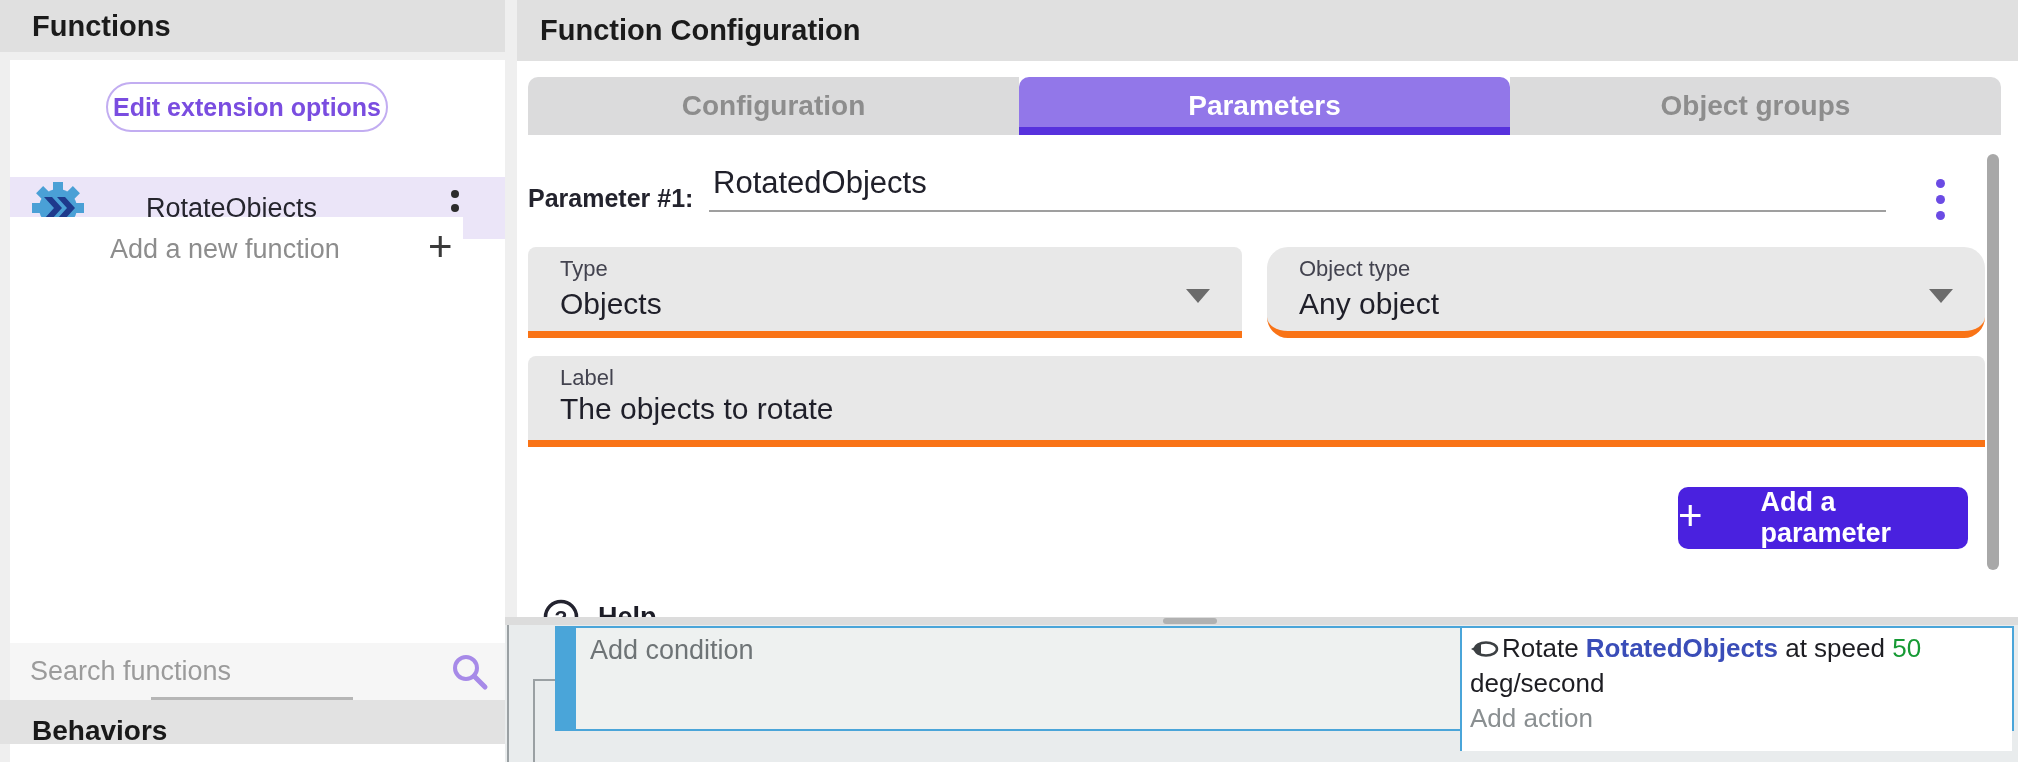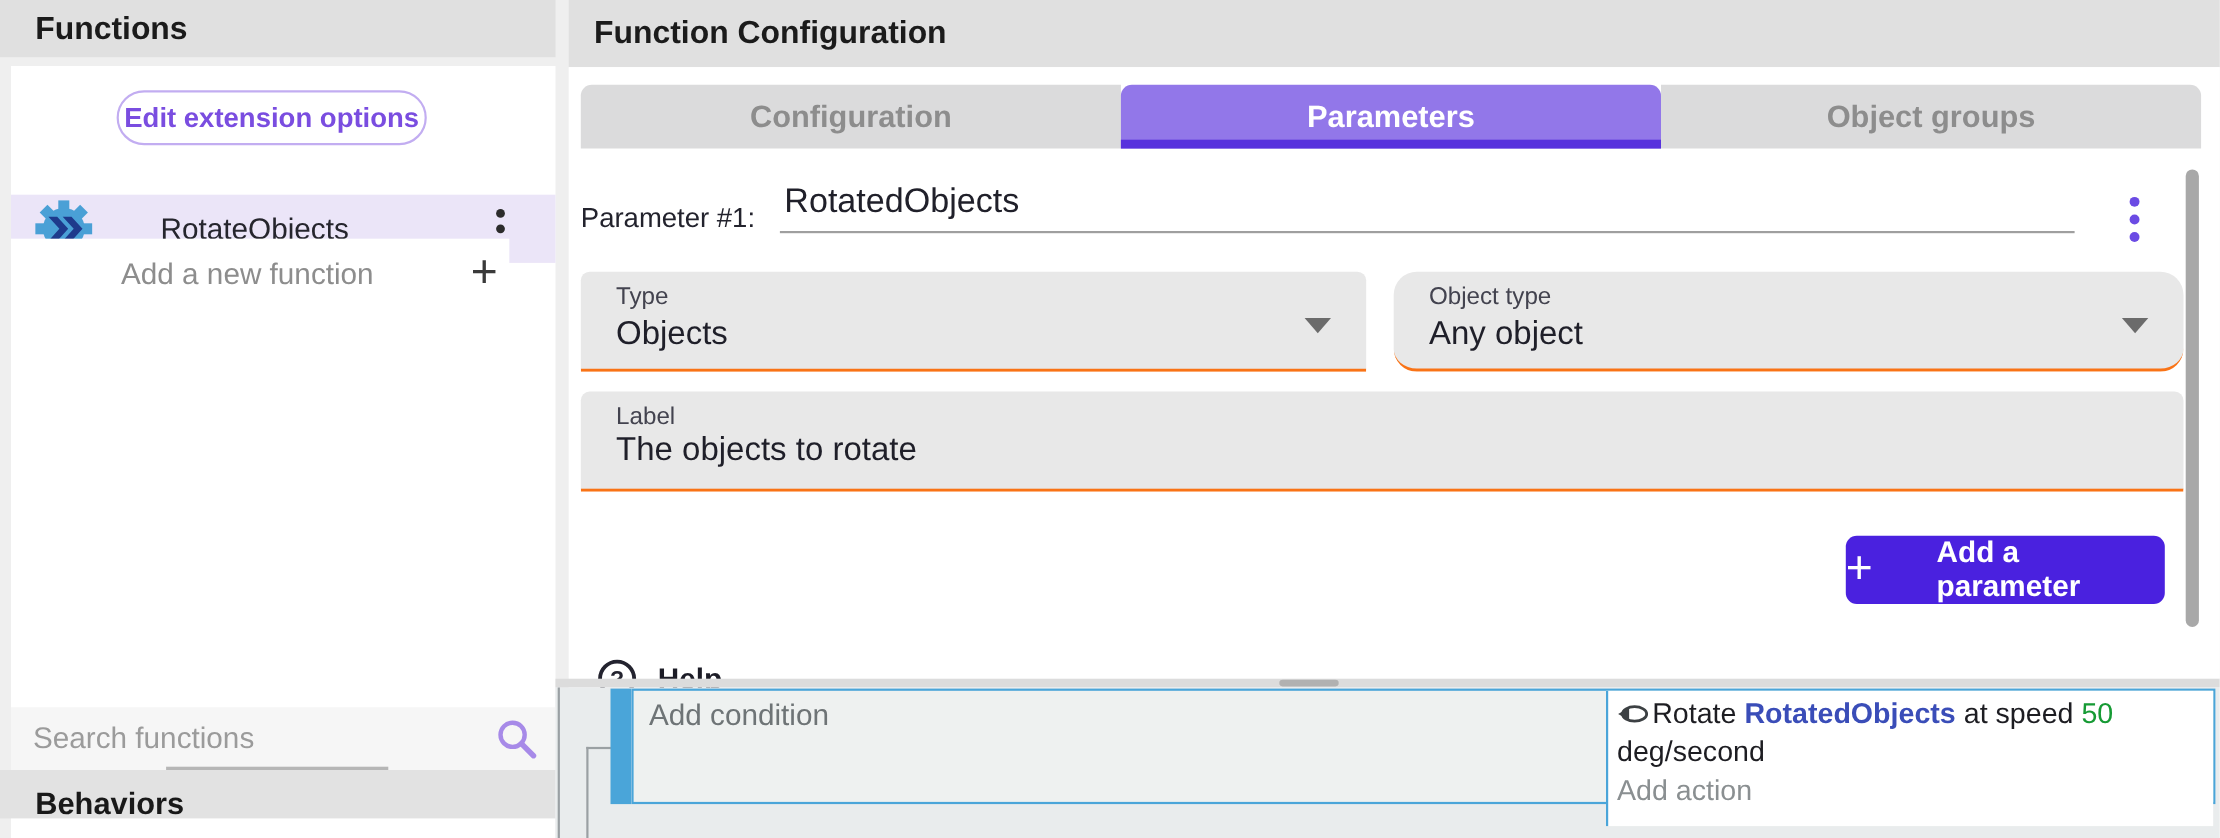--- a/index.html
+++ b/index.html
@@ -41,27 +41,27 @@
 
   #main-paper { left:517px; top:61px; width:1711px; height:701px; background:#ffffff; }
 
   #tabbar { position:absolute; left:11px; top:16px; width:1473px; height:58px; display:flex; }
   .tab { flex:1; background:#dbdbdc; text-align:center; line-height:58px; font-size:28px; font-weight:bold; color:#8d8d8d; cursor:pointer; position:relative; }
   .tab:first-child { border-top-left-radius:10px; }
   .tab:last-child { border-top-right-radius:10px; }
   .tab.active { background:#9277e9; color:#ffffff; border-top-left-radius:10px; border-top-right-radius:10px; }
   .tab.active .indicator { position:absolute; left:0; right:0; bottom:0; height:8px; background:#5731dd; }
 
-  #param-label { position:absolute; left:11px; top:123px; font-size:25px; color:#23232d; }
+  #param-label { position:absolute; left:11px; top:123px; font-size:25px; color:#23232d;font-weight:bold; }
   #param-name { position:absolute; left:192px; top:104px; width:1177px; border:none; border-bottom:2px solid #9f9f9f; background:transparent; outline:none;
     font-size:31px; color:#20202a; padding:0 0 9px 4px; font-family:"Liberation Sans",sans-serif; }
   #param-kebab { position:absolute; left:1413px; top:112px; width:20px; height:52px; display:flex; flex-direction:column; align-items:center; justify-content:center; gap:7px; cursor:pointer; }
   #param-kebab i { width:9px; height:9px; border-radius:50%; background:#6b4be4; }
 
-  .field { position:absolute; top:186px; height:91px; background:#e8e8e8; border-bottom:3px solid #f97316; border-radius:8px 8px 0 0; cursor:pointer; }
+  .field { position:absolute; top:186px; height:91px; background:#e8e8e8; border-bottom:7px solid #f97316; border-radius:8px 8px 0 0; cursor:pointer; }
   .field .flabel { position:absolute; left:32px; top:9px; font-size:22px; color:#43434f; }
   .field .fvalue { position:absolute; left:32px; top:40px; font-size:30px; color:#1f1f29; }
   .field .arrow { position:absolute; right:32px; top:42px; width:0; height:0; border-left:12px solid transparent; border-right:12px solid transparent; border-top:14px solid #6b6b6b; }
   #field-type { left:11px; width:714px; }
   #field-objtype { left:750px; width:718px;border-radius:21px; }
   #field-label { left:11px; top:295px; width:1457px; }
   #field-label input { position:absolute; left:32px; top:36px; width:1380px; border:none; background:transparent; outline:none; font-size:30px; color:#1f1f29; font-family:"Liberation Sans",sans-serif; }
 
   #add-param-btn { position:absolute; left:1161px; top:426px; width:290px; height:62px; background:#4a21df; border-radius:10px;
     display:flex; align-items:center; justify-content:center; gap:16px; cursor:pointer; }

